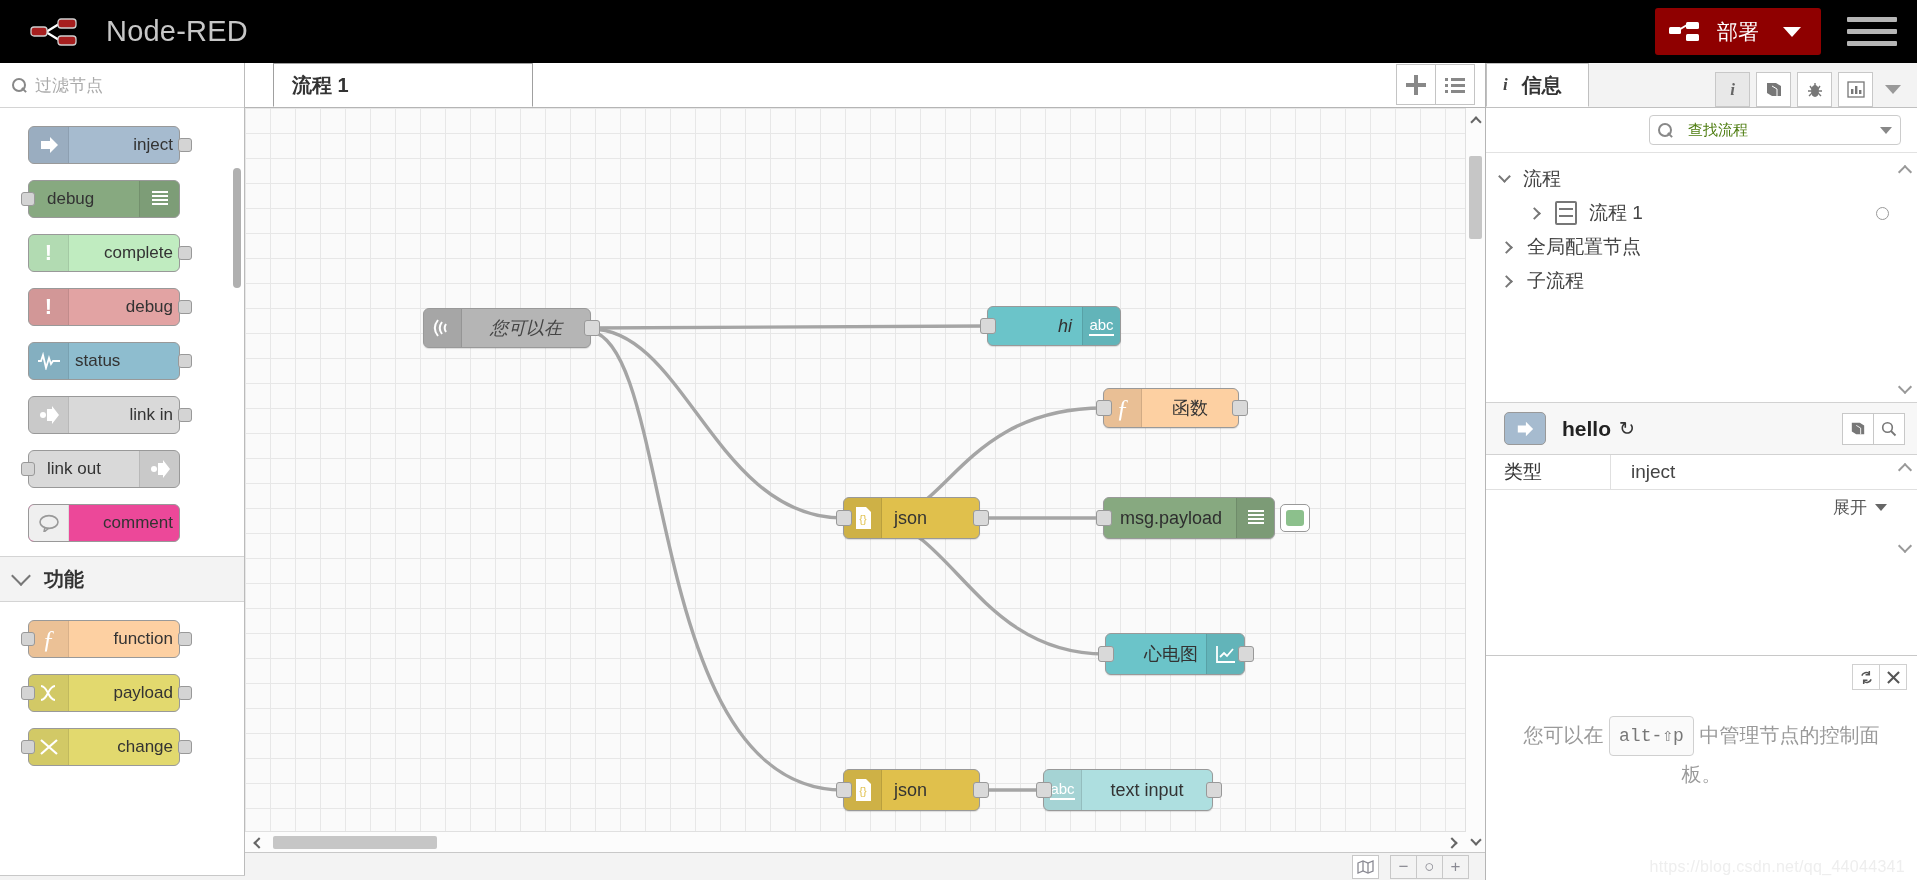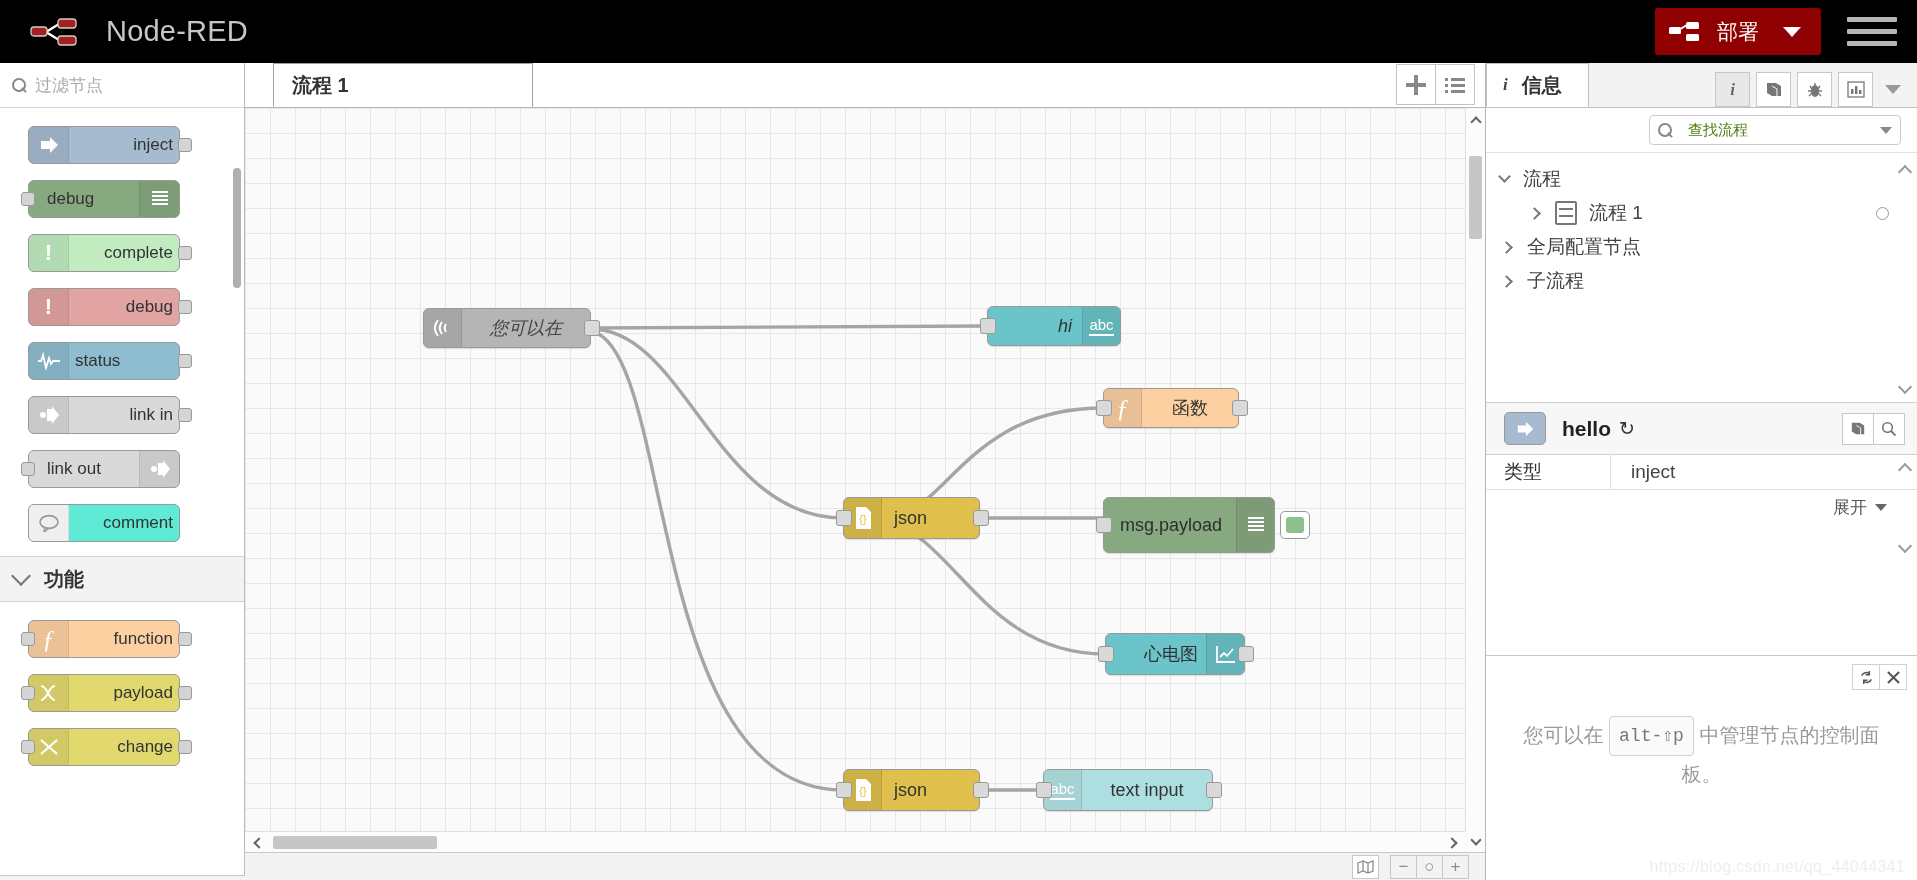--- a/index.html
+++ b/index.html
@@ -437,21 +437,21 @@
               <svg width="22" height="18" viewBox="0 0 22 18">
                   <path d="M2 9a3 3 0 016 0 3 3 0 01-6 0z" fill="#fff"></path>
                   <path d="M9 3h5V0l7 9-7 9v-3H9z" fill="#fff"></path>
                 </svg>
             </div>
           </div>
           <div class="port in"></div>
         </div>
 
         <div class="pal-node-wrap">
-          <div class="pal-node" style="background:#5eead4">
+          <div class="pal-node" style="background:#ec4899">
             <div class="pal-ic" style="background:#efefef">
               <svg width="22" height="18" viewBox="0 0 22 18">
                 <ellipse cx="11" cy="8" rx="9" ry="6.4" fill="none" stroke="#999" stroke-width="1.6"></ellipse>
                 <path d="M7 13l-1 5 5-4" fill="none" stroke="#999" stroke-width="1.6"></path>
               </svg>
             </div>
             <div class="pal-txt" style="text-align:right">comment</div>
           </div>
         </div>
       </div>
@@ -582,21 +582,21 @@
               <path d="M3 1h10l5 5v17H3z" fill="#fff"></path>
               <text x="10" y="17" font-size="11" text-anchor="middle" fill="#e0c04c" font-family="Liberation Sans,sans-serif">{}</text>
             </svg>
           </div>
           <div class="fn-lbl" style="text-align:left;padding-left:12px">json</div>
         </div>
         <div class="fport" style="left:-8px"></div>
         <div class="fport" style="left:129px"></div>
       </div>
 
-      <div class="fnode" style="left:858px;top:389px;width:172px;height:56px;background:#87a980">
+      <div class="fnode" style="left:858px;top:389px;width:172px;height:42px;background:#87a980">
         <div class="fnode-body">
           <div class="fn-lbl" style="text-align:left;padding-left:16px;color:#2e2e2e">msg.payload</div>
           <div class="fn-ic fn-ic-right">
             <svg width="18" height="18" viewBox="0 0 18 18">
               <rect x="1" y="1" width="16" height="2" fill="#fff"></rect>
                 <rect x="1" y="5" width="16" height="2" fill="#fff"></rect>
               <rect x="1" y="9" width="16" height="2" fill="#fff"></rect>
                 <rect x="1" y="13" width="16" height="2" fill="#fff"></rect>
             </svg>
           </div>

